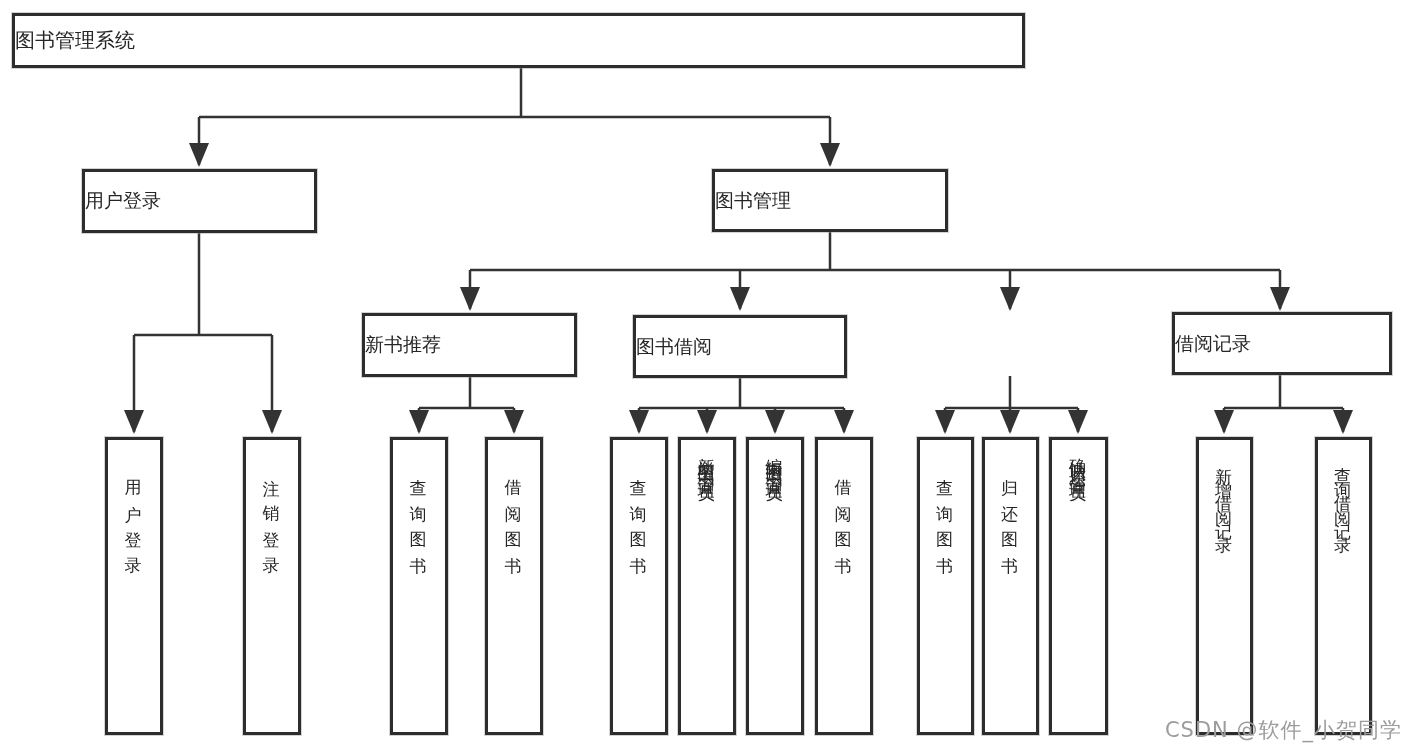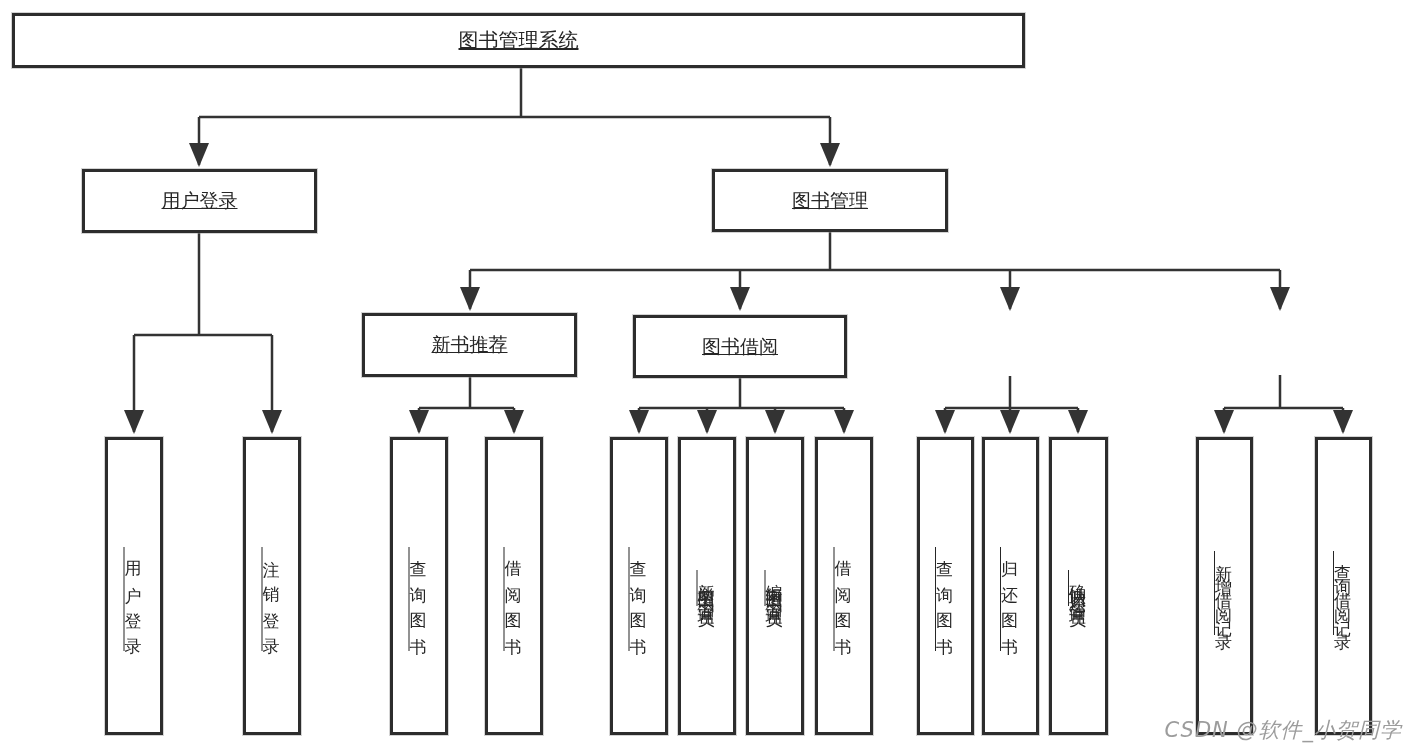--- a/index.html
+++ b/index.html
@@ -8,38 +8,36 @@
     font-family:"DejaVu Sans","Liberation Sans",sans-serif;
   }
   .wires{position:absolute;left:0;top:0;z-index:1;pointer-events:none;}
   .wires g{stroke:var(--line,#333333);stroke-width:2.5;fill:none;}
   .wires .a{marker-end:url(#arrowhead);}
   #arrowhead path{fill:var(--line,#333333);stroke:none;}
   .node{
     position:absolute;box-sizing:border-box;background:#fff;z-index:2;
     border:3px solid var(--border,#2d2d2d);
     box-shadow:0 0 0 1px rgba(160,160,160,.45);
-    display:flex;align-items:center;justify-content:center;
+    display:flex;align-items:center;justify-content:flex-start;
     font-size:19px;color:var(--text,#262626);
     white-space:nowrap;
-    text-decoration:underline;
   }
   .root{font-size:20px;}
   .leaf{
     font-size:17px;
     writing-mode:vertical-rl;text-orientation:mixed;
   }
   .sp-wide .lbl{letter-spacing:26px;padding-top:26px;}
   .sp-mid  .lbl{letter-spacing:14px;padding-top:14px;}
   .sp-tight .lbl{letter-spacing:4px;padding-top:4px;}
   .watermark{
     position:absolute;right:3px;bottom:3px;z-index:5;
     font-size:21px;color:var(--watermark,#9c9c9c);
     letter-spacing:1px;
-    font-style:italic;
   }
 </style>
 </head>
 <body>
 
 <div class="stage">
 
   <svg class="wires" width="1405" height="747" viewBox="0 0 1405 747">
     <defs>
       <marker id="arrowhead" viewBox="0 0 12 10" refX="11" refY="5" markerWidth="10" markerHeight="8" orient="auto-start-reverse">
@@ -93,20 +91,23 @@
   <div class="node" style="left:712px;top:169px;width:236px;height:63px">
     <span class="lbl">图书管理</span>
   </div>
 
   <div class="node" style="left:362px;top:313px;width:215px;height:64px">
     <span class="lbl">新书推荐</span>
   </div>
   <div class="node" style="left:633px;top:315px;width:214px;height:63px">
     <span class="lbl">图书借阅</span>
   </div>
+  <div class="node" style="left:1172px;top:312px;width:220px;height:63px">
+    <span class="lbl">借阅记录</span>
+  </div>
 
   <div class="node leaf sp-wide" style="left:105px;top:437px;width:58px;height:298px">
     <span class="lbl">用户登录</span>
   </div>
   <div class="node leaf sp-wide" style="left:243px;top:437px;width:58px;height:298px">
     <span class="lbl">注销登录</span>
   </div>
 
   <div class="node leaf sp-wide" style="left:390px;top:437px;width:58px;height:298px">
     <span class="lbl">查询图书</span>

